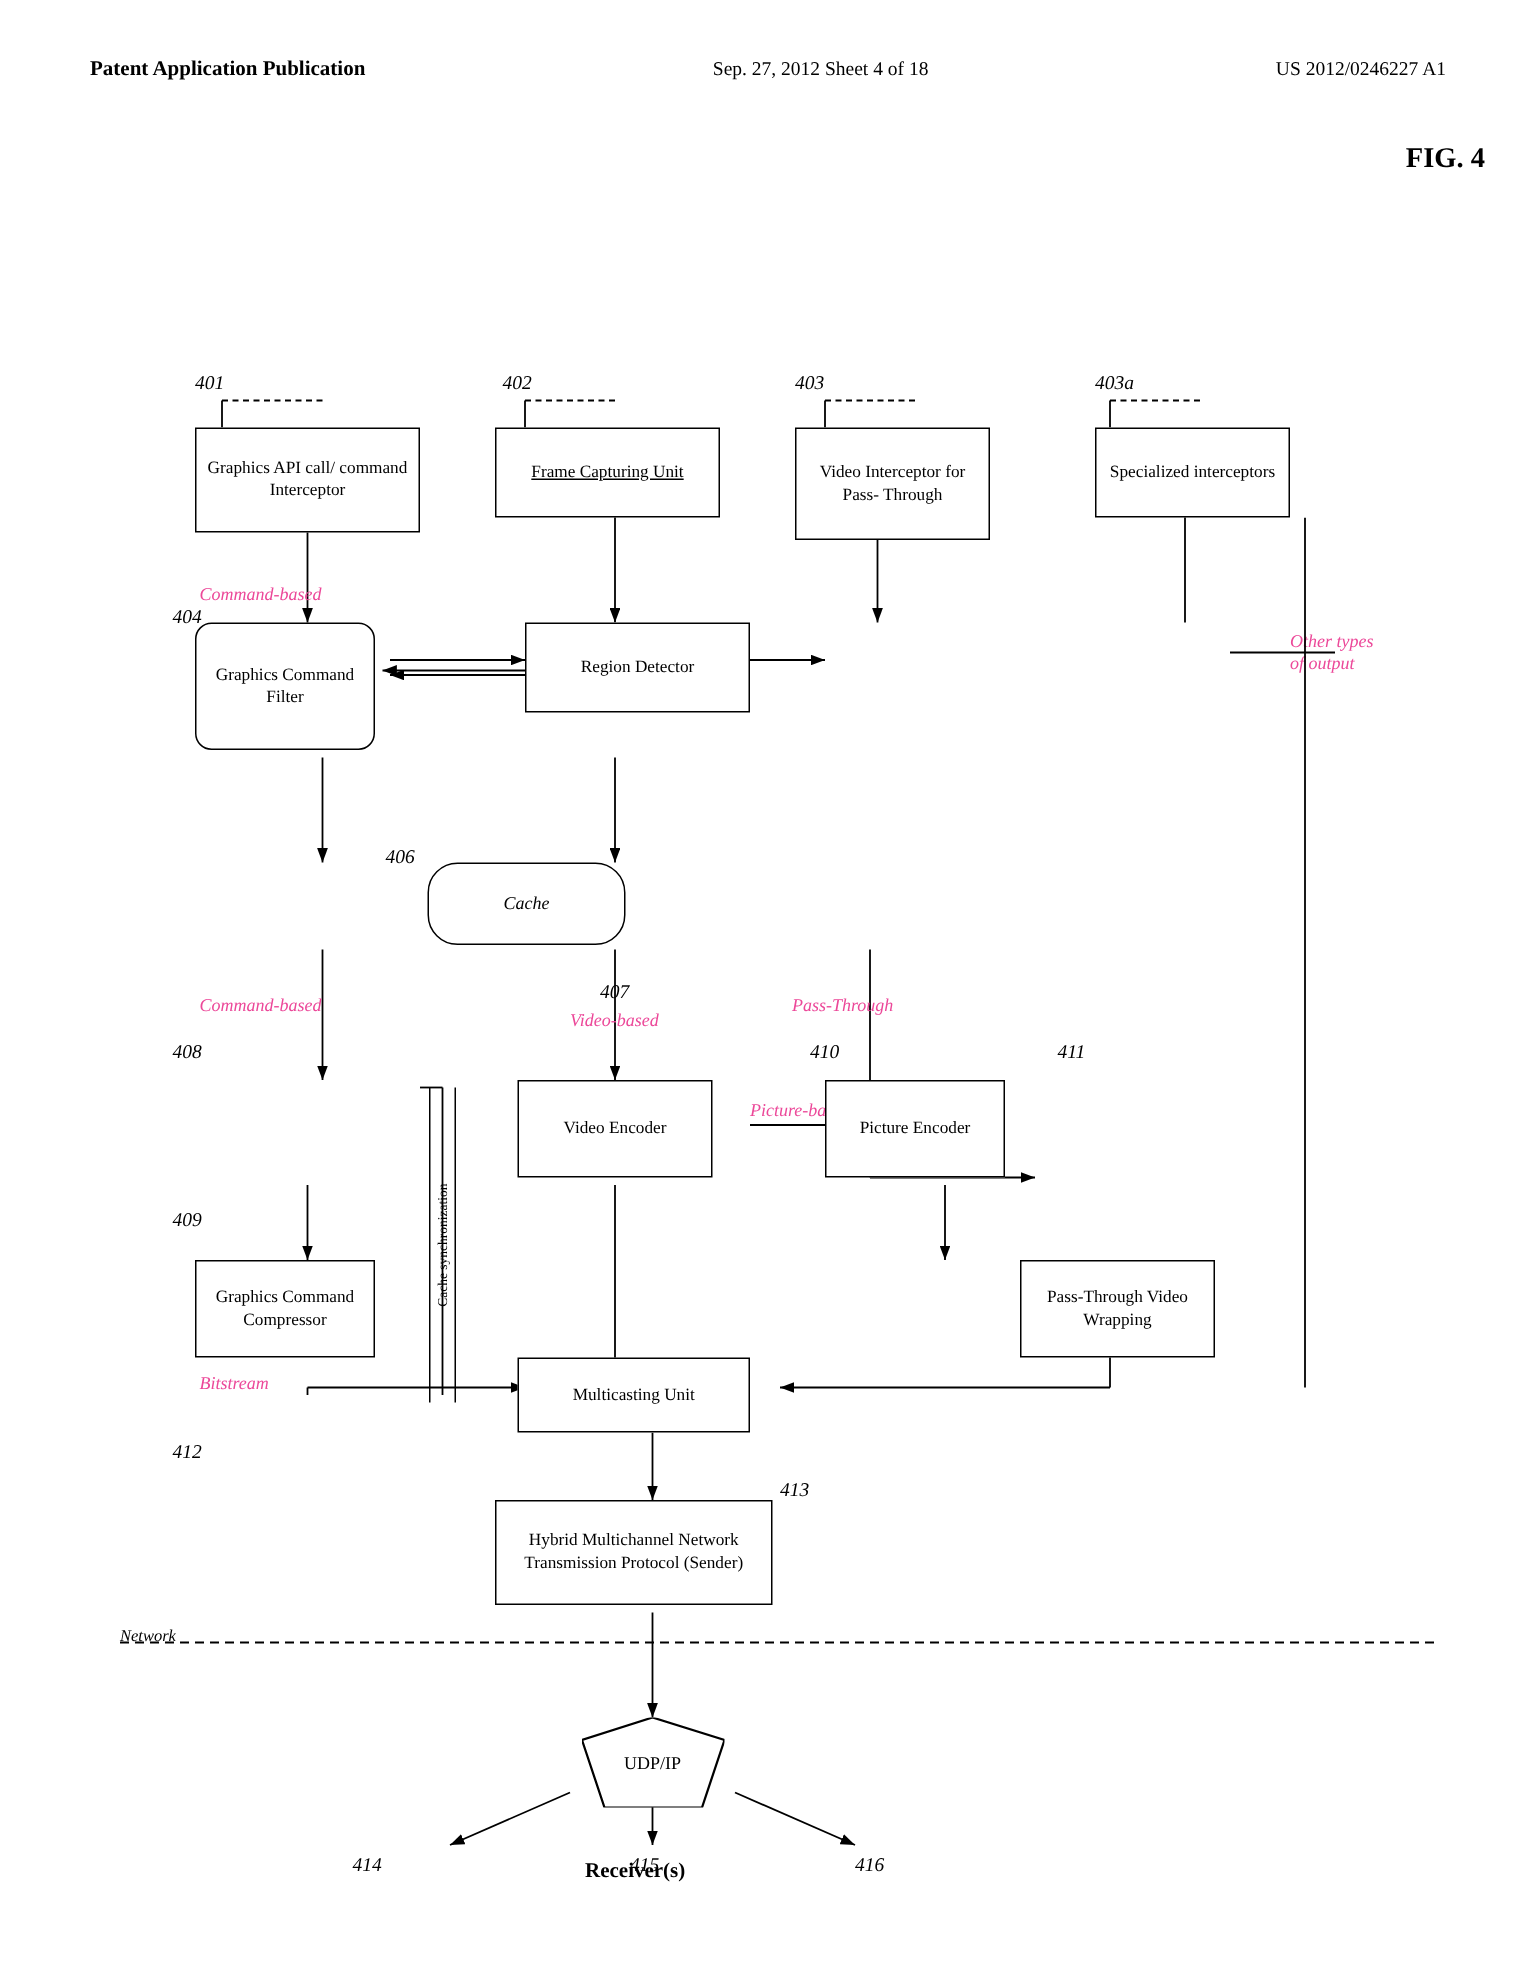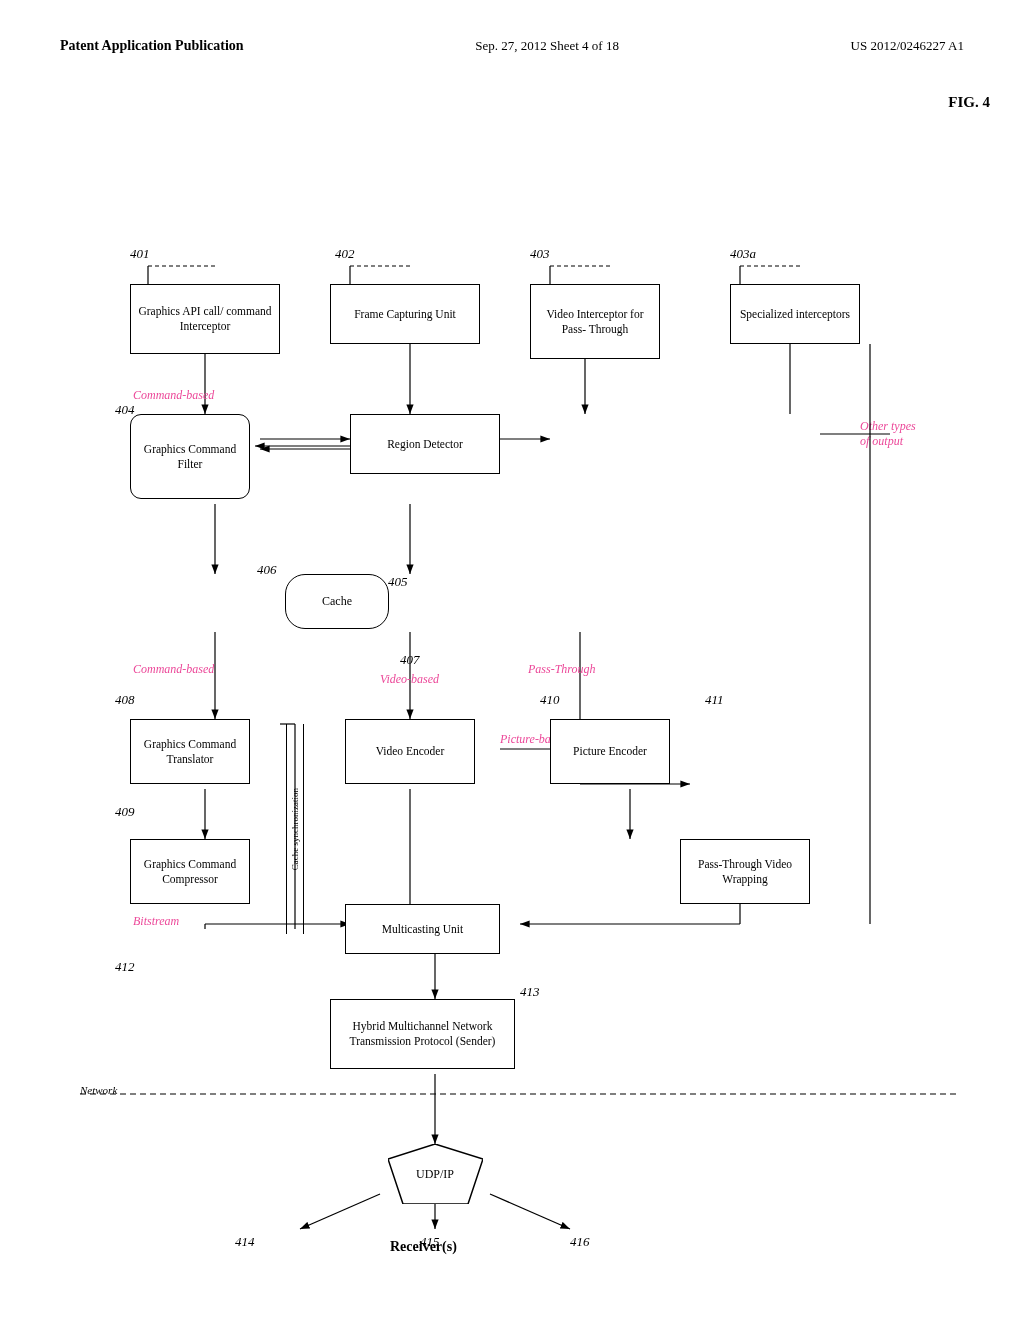--- a/index.html
+++ b/index.html
@@ -87,21 +87,21 @@
 
     .ref-num {
       position: absolute;
       font-size: 13px;
       font-style: italic;
     }
 
     
     .fig-label {
       position: absolute;
-      font-size: 15px;
+      font-size: 19px;
       font-weight: bold;
       right: 10px;
       top: 10px;
     }
 
     
     .diagram-svg {
       position: absolute;
       top: 0;
       left: 0;
@@ -228,21 +228,21 @@
     <div class="ref-num" style="left:295px; top:162px;">402</div>
     <div class="ref-num" style="left:490px; top:162px;">403</div>
     <div class="ref-num" style="left:690px; top:162px;">403a</div>
 
     <div class="box" style="left:90px; top:200px; width:150px; height:70px;">
       <span>Graphics API call/
 command
 Interceptor</span>
     </div>
 
-    <div class="box" style="left:290px; top:200px; width:150px; height:60px;">
+    <div class="box" style="left:290px; top:200px; width:150px; height:60px;text-decoration:underline;">
       <span>Frame Capturing
 Unit</span>
     </div>
 
     <div class="box" style="left:490px; top:200px; width:130px; height:75px;">
       <span>Video
 Interceptor
 for Pass-
 Through</span>
     </div>
@@ -263,43 +263,38 @@
     </div>
 
     <div class="ref-num" style="left:348px; top:490px;">405</div>
 
     <div class="box" style="left:310px; top:330px; width:150px; height:60px;">
       <span>Region Detector</span>
     </div>
 
     <div class="ref-num" style="left:217px; top:478px;">406</div>
 
-    <div class="box-rounded" style="left:245px; top:490px; width:104px; height:55px;">
+    <div class="box-rounded" style="left:245px; top:490px; width:132px; height:55px;font-style:italic;">
       <span>Cache</span>
     </div>
 
     <div class="label" style="left:340px; top:588px;">Video-based</div>
 
     <div class="label" style="left:93px; top:578px;">Command-based</div>
 
     <div class="label" style="left:488px; top:578px;">Pass-Through</div>
 
     <div class="ref-num" style="left:360px; top:568px;">407</div>
 
     <div class="box" style="left:305px; top:635px; width:130px; height:65px;">
       <span>Video Encoder</span>
     </div>
 
     <div class="ref-num" style="left:75px; top:608px;">408</div>
 
-    <div class="box" style="left:90px; top:635px; width:120px; height:65px;">
-      <span>Graphics
-Command
-Translator</span>
-    </div>
 
     <div class="ref-num" style="left:75px; top:720px;">409</div>
 
     <div class="box" style="left:90px; top:755px; width:120px; height:65px;">
       <span>Graphics
 Command
 Compressor</span>
     </div>
 
     <div class="label" style="left:460px; top:648px;">Picture-based</div>

